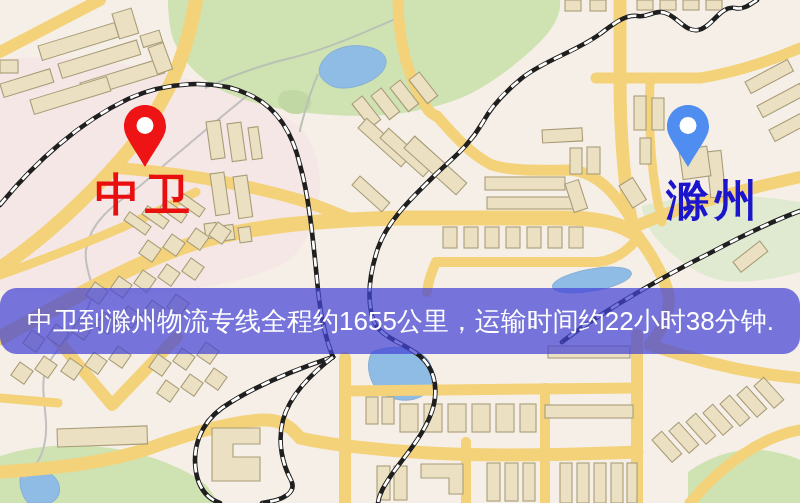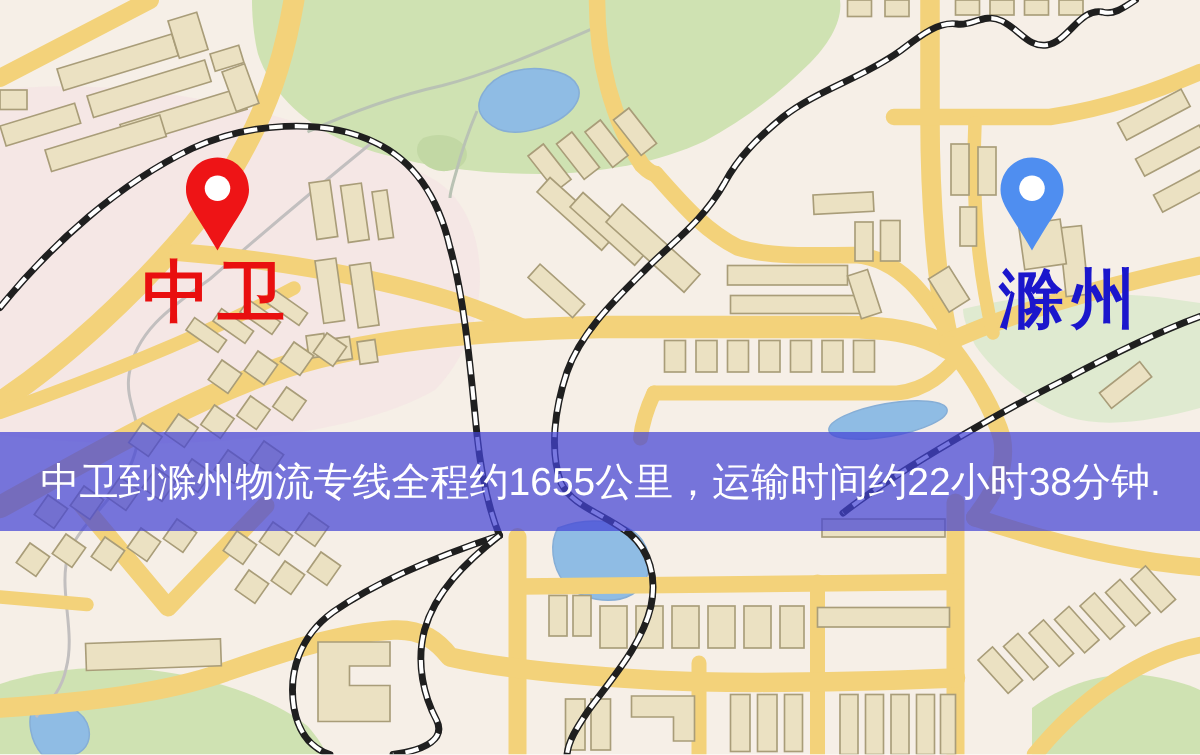--- a/index.html
+++ b/index.html
@@ -41,20 +41,21 @@
   }
   #label-origin{left:95px;top:172px;font-size:45px;color:var(--origin-label);}
   #label-dest{left:666px;top:179px;font-size:43px;color:var(--destination-label);}
   .banner{
     position:absolute;left:0;top:288px;width:800px;height:66px;
     background:var(--banner-bg);
     color:var(--banner-text);
     font-size:26px;line-height:66px;
     padding-left:27px;box-sizing:border-box;
     white-space:nowrap;
+    border-radius:17px;
   }
 </style>
 </head>
 <body>
 
 <div class="stage">
 
   <svg class="map-svg" width="800" height="503" viewBox="0 0 800 503">
 
     <g>

